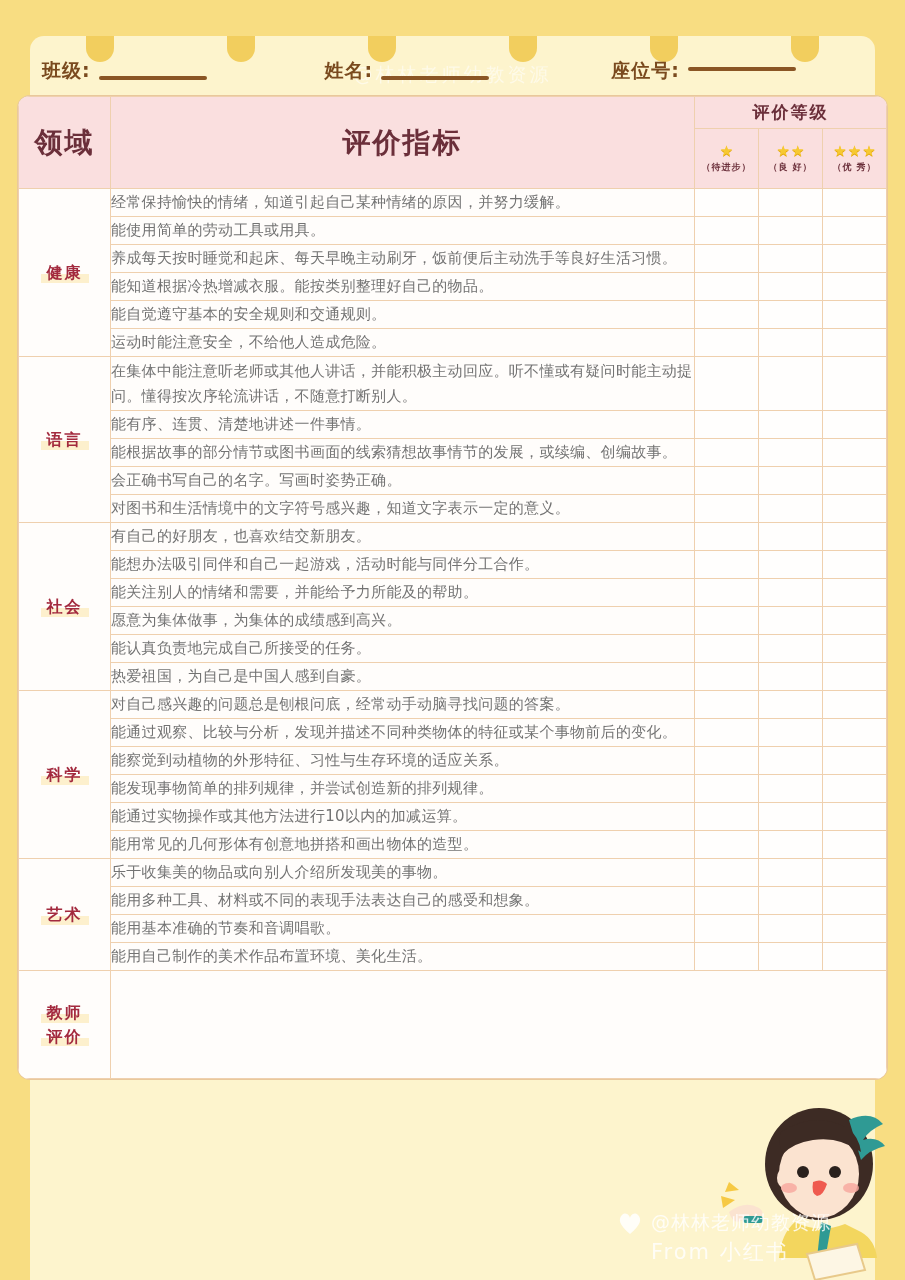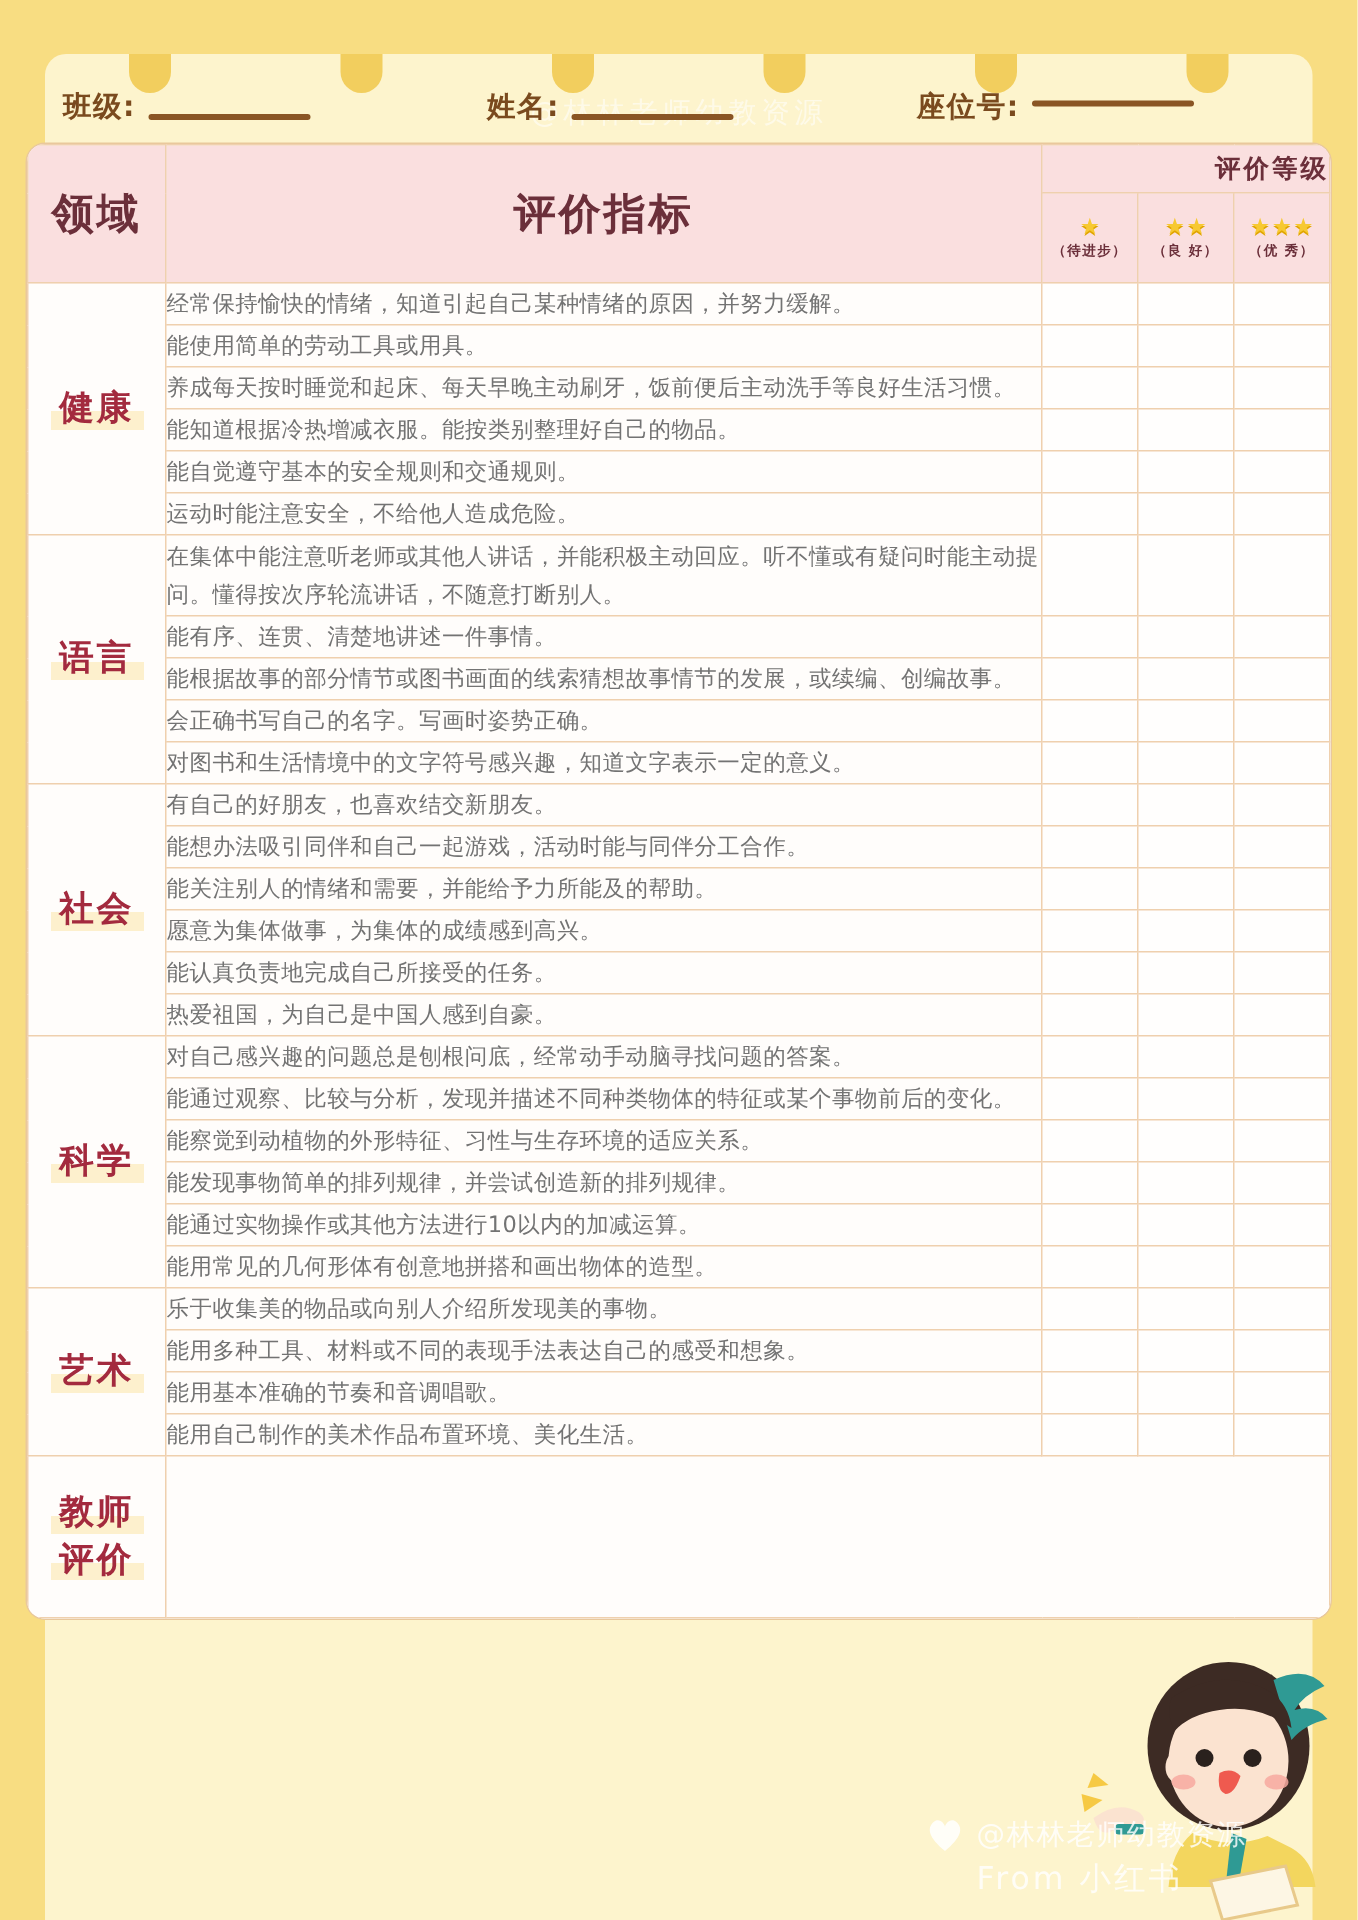--- a/index.html
+++ b/index.html
@@ -144,21 +144,20 @@
     height: 92px;
     vertical-align: middle;
   }
   .th-domain { width: 92px; }
   .th-grade-title {
     font-size: 17px;
     font-weight: 900;
     color: #6b2f3a;
     letter-spacing: 2px;
     height: 32px;
-    text-align: right;
   }
   .th-star {
     width: 64px;
     height: 60px;
     vertical-align: middle;
     background: #fadfdf;
   }
   .stars { display: flex; justify-content: center; gap: 1px; line-height: 1; }
   .stars span { color: #f7c932; font-size: 15px; text-shadow: 0 1px 0 #e0a400; }
   .grade-name {
@@ -170,21 +169,21 @@
   }
 
   td.domain-cell {
     width: 92px;
     text-align: center;
     vertical-align: middle;
     background: #fffdfb;
   }
   .domain-label {
     display: inline-block;
-    font-size: 23px;
+    font-size: 16px;
     font-weight: 900;
     color: #a32a3e;
     letter-spacing: 2px;
     padding: 2px 6px;
     background: linear-gradient(to bottom, transparent 55%, #fdf0cd 55%, #fdf0cd 92%, transparent 92%);
     line-height: 1.25;
   }
   .domain-label.two-line { line-height: 1.2; }
 
   td.indicator-cell {

